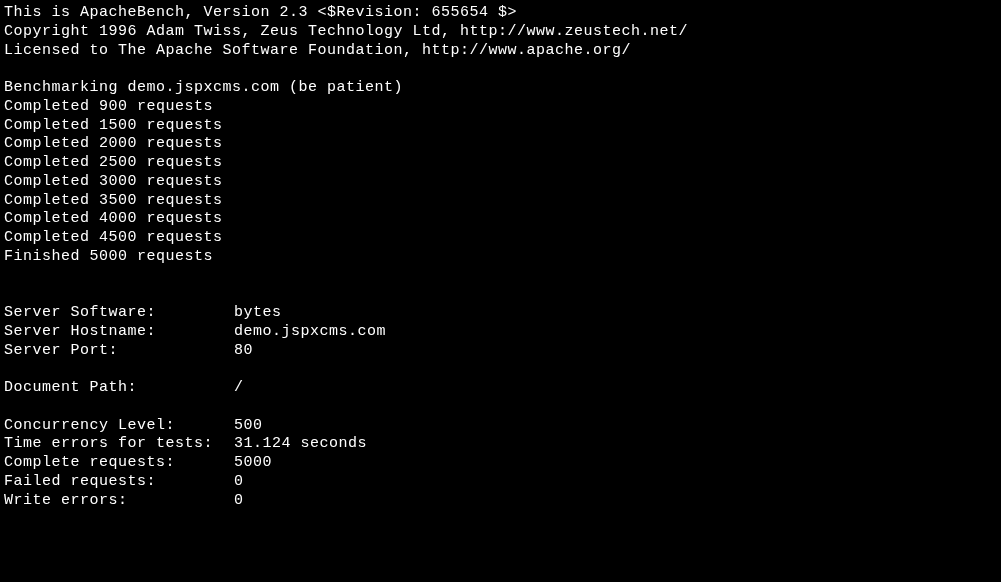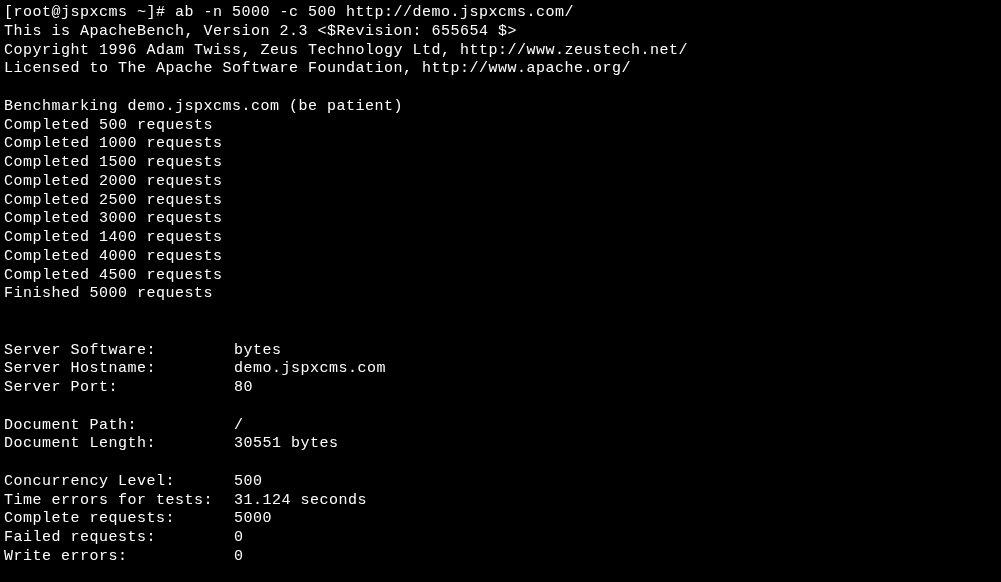--- a/index.html
+++ b/index.html
@@ -31,33 +31,31 @@
       white-space: pre;
     }
     .kv-val {
       white-space: pre;
     }
   </style>
 </head>
 <body>
 
 <div class="terminal">
-  <div class="terminal-line">[root@jspxcms ~]# ab -n 5000 -c 500 http://demo.jspxcms.com/</div>
   <div class="terminal-line">This is ApacheBench, Version 2.3 &lt;$Revision: 655654 $&gt;</div>
   <div class="terminal-line">Copyright 1996 Adam Twiss, Zeus Technology Ltd, http://www.zeustech.net/</div>
   <div class="terminal-line">Licensed to The Apache Software Foundation, http://www.apache.org/</div>
   <div class="terminal-line">&nbsp;</div>
   <div class="terminal-line">Benchmarking demo.jspxcms.com (be patient)</div>
-  <div class="terminal-line">Completed 500 requests</div>
-  <div class="terminal-line">Completed 1000 requests</div>
+  <div class="terminal-line">Completed 900 requests</div>
   <div class="terminal-line">Completed 1500 requests</div>
   <div class="terminal-line">Completed 2000 requests</div>
   <div class="terminal-line">Completed 2500 requests</div>
   <div class="terminal-line">Completed 3000 requests</div>
-  <div class="terminal-line">Completed 1400 requests</div>
+  <div class="terminal-line">Completed 3500 requests</div>
   <div class="terminal-line">Completed 4000 requests</div>
   <div class="terminal-line">Completed 4500 requests</div>
   <div class="terminal-line">Finished 5000 requests</div>
   <div class="terminal-line">&nbsp;</div>
   <div class="terminal-line">&nbsp;</div>
 
   <div class="kv-row">
     <span class="kv-key">Server Software:</span>
     <span class="kv-val">bytes</span>
   </div>
@@ -67,24 +65,20 @@
   </div>
   <div class="kv-row">
     <span class="kv-key">Server Port:</span>
     <span class="kv-val">80</span>
   </div>
   <div class="terminal-line">&nbsp;</div>
 
   <div class="kv-row">
     <span class="kv-key">Document Path:</span>
     <span class="kv-val">/</span>
-  </div>
-  <div class="kv-row">
-    <span class="kv-key">Document Length:</span>
-    <span class="kv-val">30551 bytes</span>
   </div>
   <div class="terminal-line">&nbsp;</div>
 
   <div class="kv-row">
     <span class="kv-key">Concurrency Level:</span>
     <span class="kv-val">500</span>
   </div>
   <div class="kv-row">
     <span class="kv-key">Time errors for tests:</span>
     <span class="kv-val">31.124 seconds</span>

